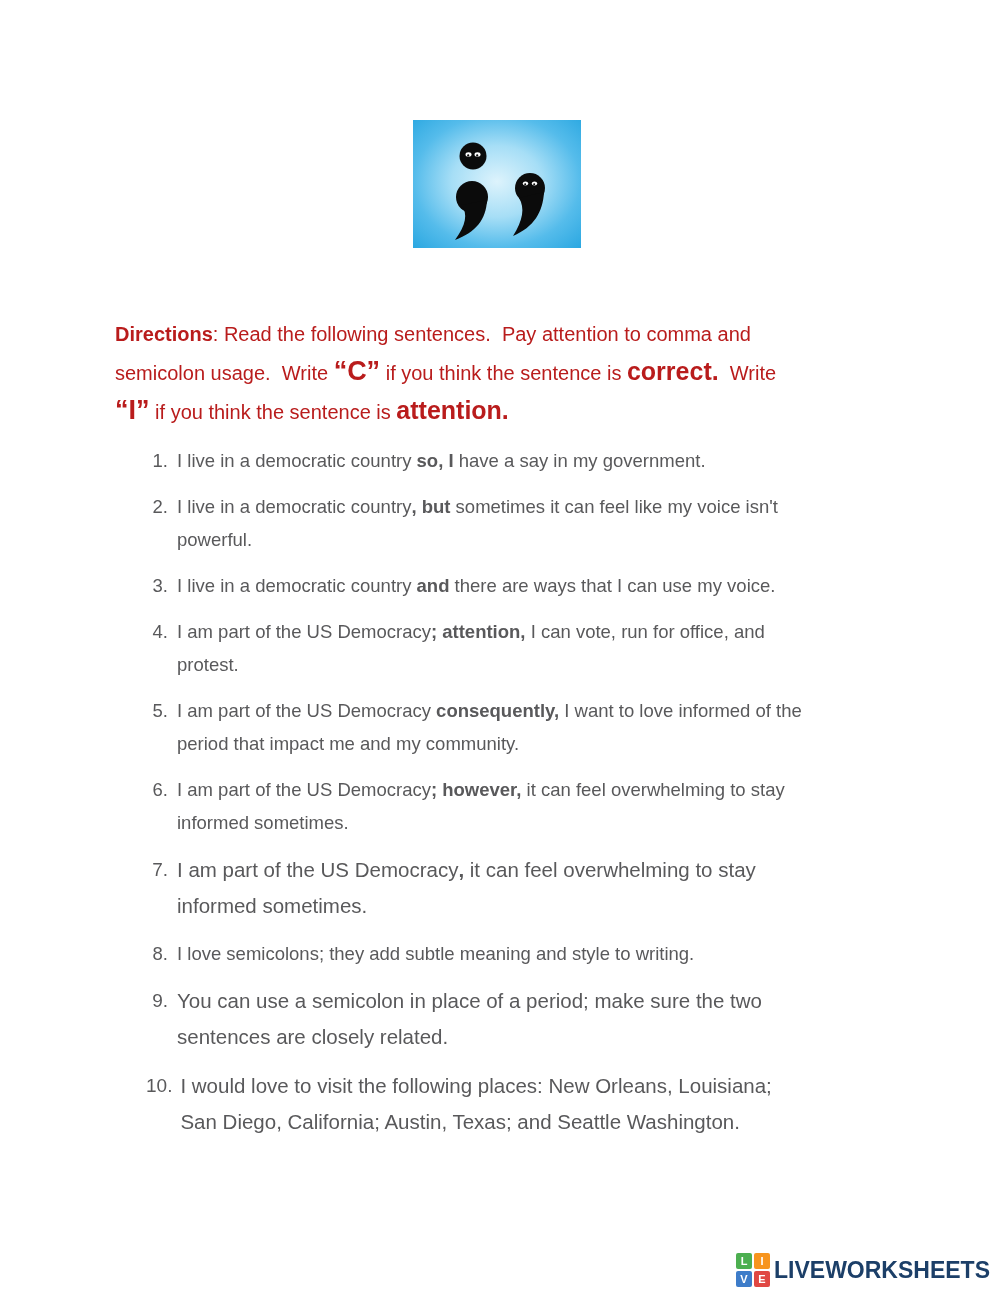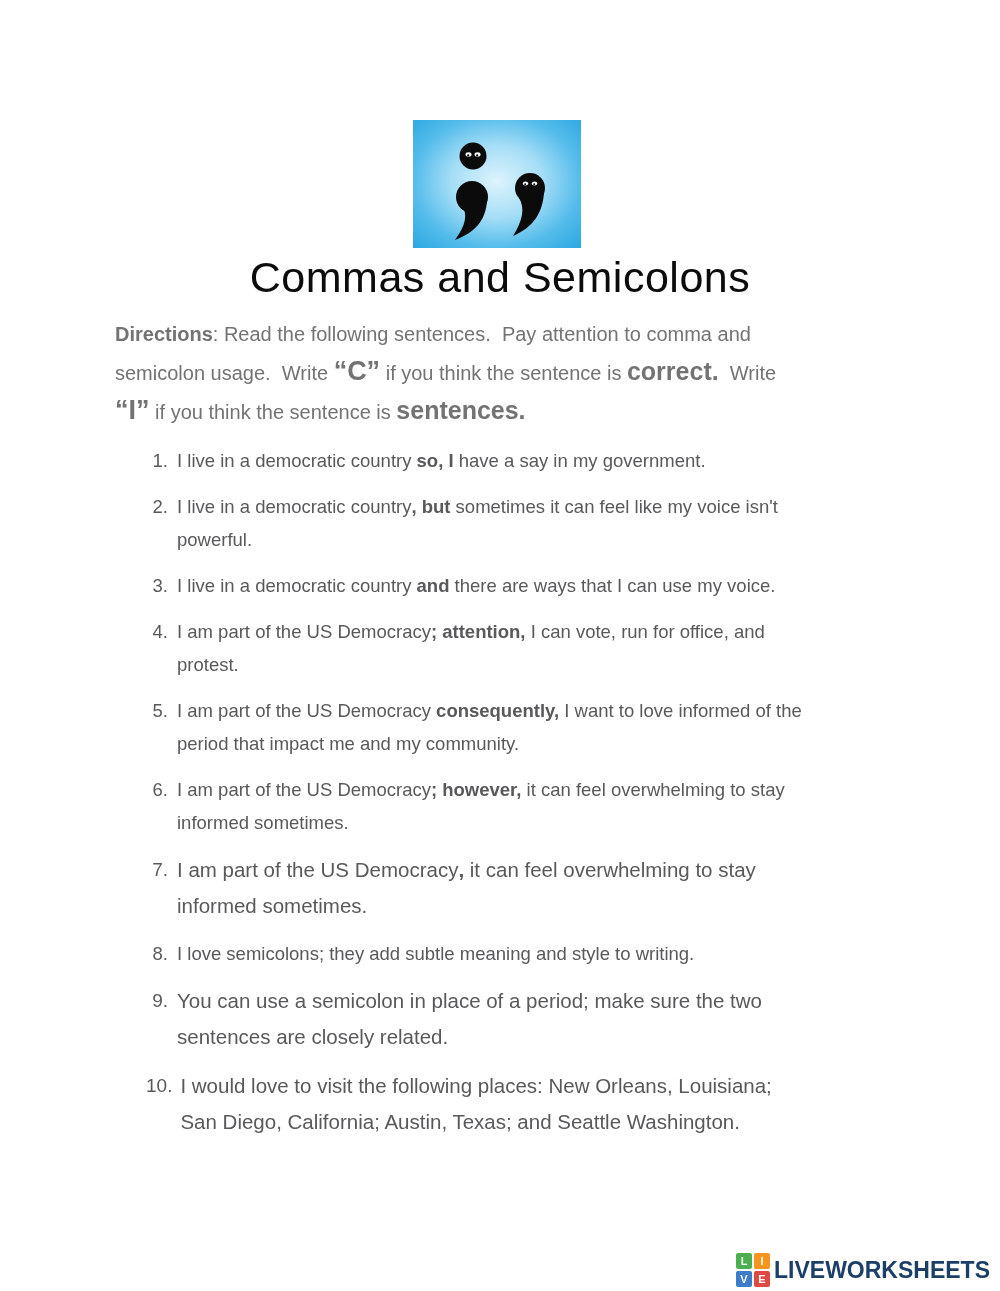--- a/index.html
+++ b/index.html
@@ -15,21 +15,21 @@
   }
   .hero svg{display:block;width:100%;height:100%;}
 
   
   .title{
     position:absolute;left:0;top:253px;width:100%;margin:0;
     text-align:center;font-size:43px;font-weight:400;color:#0c0c0c;letter-spacing:.5px;
   }
 
   
-  .directions{position:absolute;left:115px;top:316px;width:800px;color:#737373;font-size:20px;line-height:37px;}
+  .directions{position:absolute;left:115px;top:316px;width:800px;color:#b91c1c;font-size:20px;line-height:37px;}
   .dir-line{white-space:pre;}
   .directions .b{font-weight:bold;}
   .directions .big{font-size:27px;}
   .directions .lg{font-size:25px;}
 
   
   .list{position:absolute;left:146px;top:444px;color:#59595b;}
   .item{display:flex;margin-bottom:13px;font-size:18.5px;line-height:33px;}
   .item.large{font-size:20.5px;line-height:36px;}
   .item .num{flex:none;min-width:22px;text-align:right;margin-right:9px;font-size:18.5px;}
@@ -72,26 +72,25 @@
 
       <g>
         <ellipse cx="112.5" cy="63.5" rx="2.7" ry="2" fill="#ffffff"></ellipse>
         <ellipse cx="121.5" cy="63.5" rx="2.7" ry="2" fill="#ffffff"></ellipse>
         <circle cx="112.2" cy="64.3" r="1" fill="#0b0b0b"></circle>
         <circle cx="121.2" cy="64.3" r="1" fill="#0b0b0b"></circle>
       </g>
     </svg>
   </div>
 
-  <h1 class="title">Commas and Semicolons</h1>
 
   <div class="directions">
       <div class="dir-line"><span class="b">Directions</span><span>: Read the following sentences.  Pay attention to comma and</span></div>
       <div class="dir-line"><span>semicolon usage.  Write </span><span class="b big">“C”</span><span> if you think the sentence is </span><span class="b lg">correct.</span><span>  Write</span></div>
-      <div class="dir-line"><span class="b big">“I”</span><span> if you think the sentence is </span><span class="b lg">sentences.</span></div>
+      <div class="dir-line"><span class="b big">“I”</span><span> if you think the sentence is </span><span class="b lg">attention.</span></div>
     </div>
 
   <div class="list">
       <div class="item">
         <span class="num">1.</span>
         <div class="txt">
           <div class="tline"><span>I live in a democratic country </span><span class="b">so, I</span><span> have a say in my government.</span></div>
         </div>
       </div>
       <div class="item">

